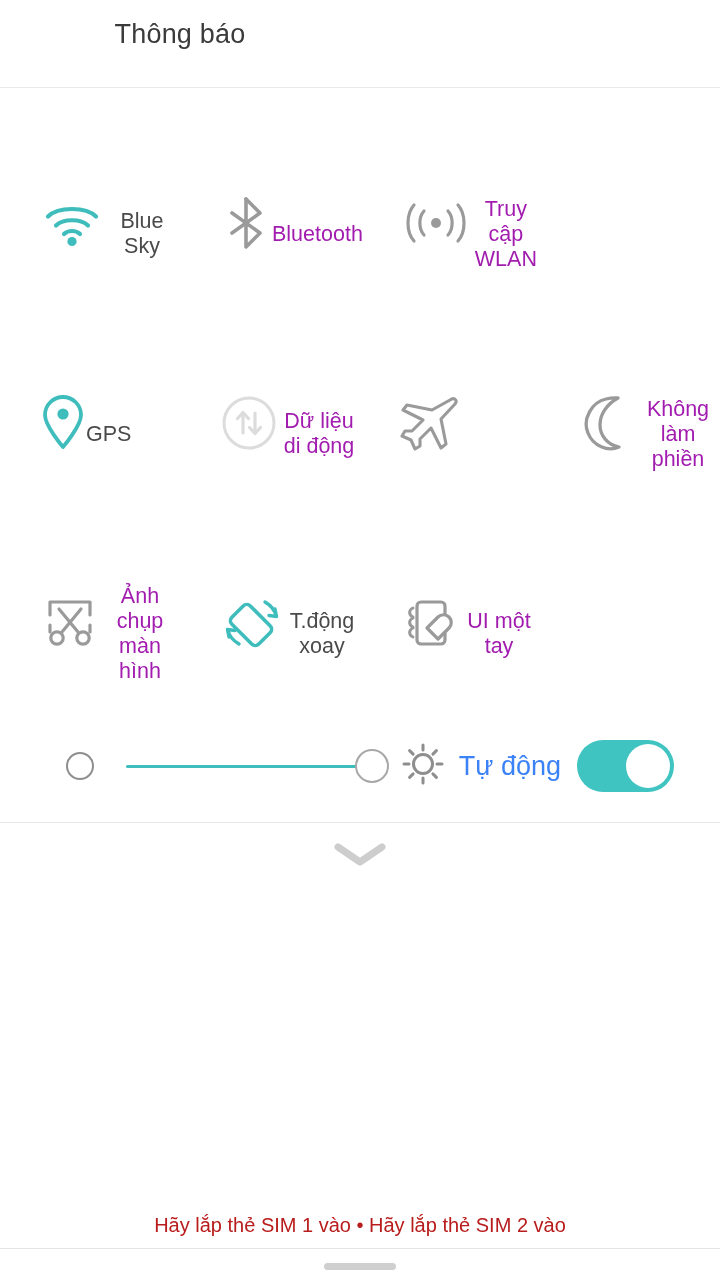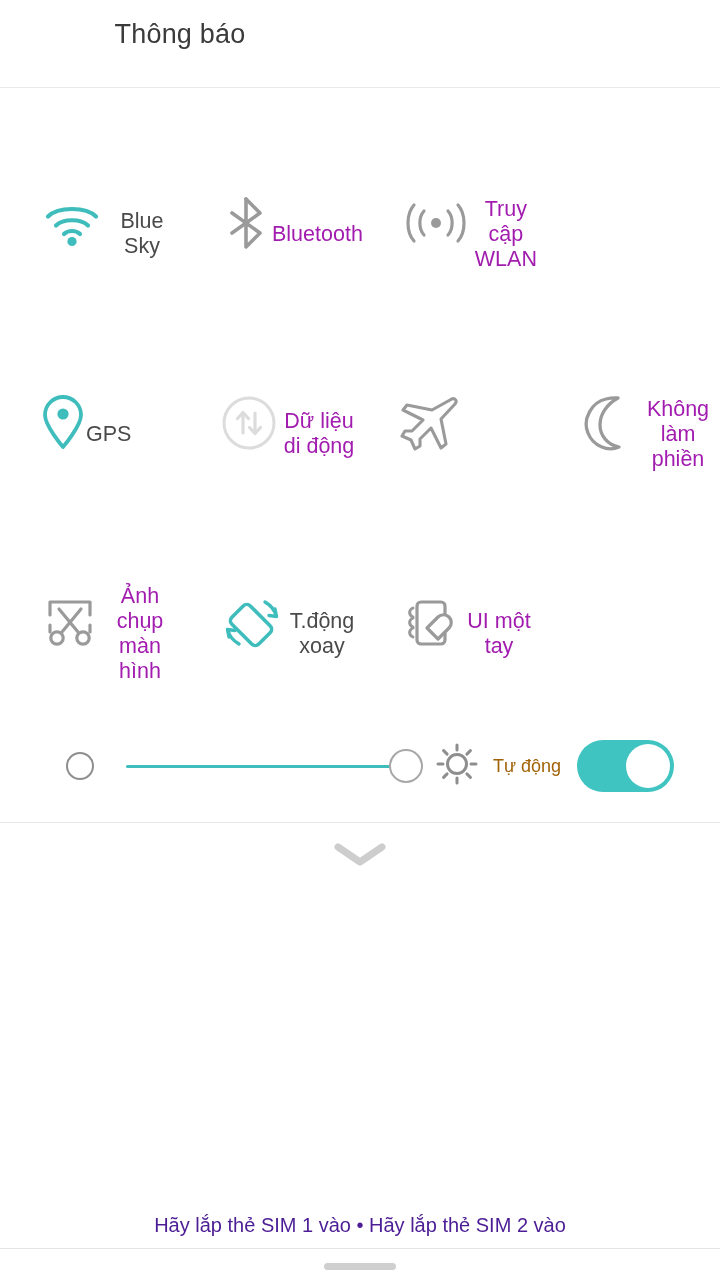--- a/index.html
+++ b/index.html
@@ -91,21 +91,21 @@
     background:#3fbdbd; border-radius:2px;
   }
   .slider-thumb {
     position:absolute;
     right:0;
     width:34px; height:34px; border-radius:50%;
     background:#ffffff;
     border:2px solid #a8a8a8;
   }
   .auto-group { display:flex; align-items:center; flex:0 0 auto; }
-  .auto-label { font-size:18px; color:#a16207; margin:0 16px 0 14px; }
+  .auto-label { font-size:27px; color:#3b82f6; margin:0 16px 0 14px; }
   .switch {
     width:97px; height:52px; border-radius:26px;
     background:#3fc4c2;
     position:relative;
   }
   .switch-knob {
     position:absolute; top:4px; right:4px;
     width:44px; height:44px; border-radius:50%;
     background:#ffffff;
   }
@@ -118,21 +118,21 @@
   }
 
   
   .footer {
     position:absolute;
     left:0; right:0; bottom:0;
     text-align:center;
   }
   .footer-text {
     font-size:20px;
-    color:#4c1d95;
+    color:#b91c1c;
     padding-bottom:10px;
     line-height:26px;
   }
   .footer-divider { height:1px; background:#e4e4e4; width:100%; }
   .home-indicator {
     width:72px; height:7px; border-radius:4px;
     background:#cfcfcf;
     margin:14px auto 10px auto;
   }
 </style>

